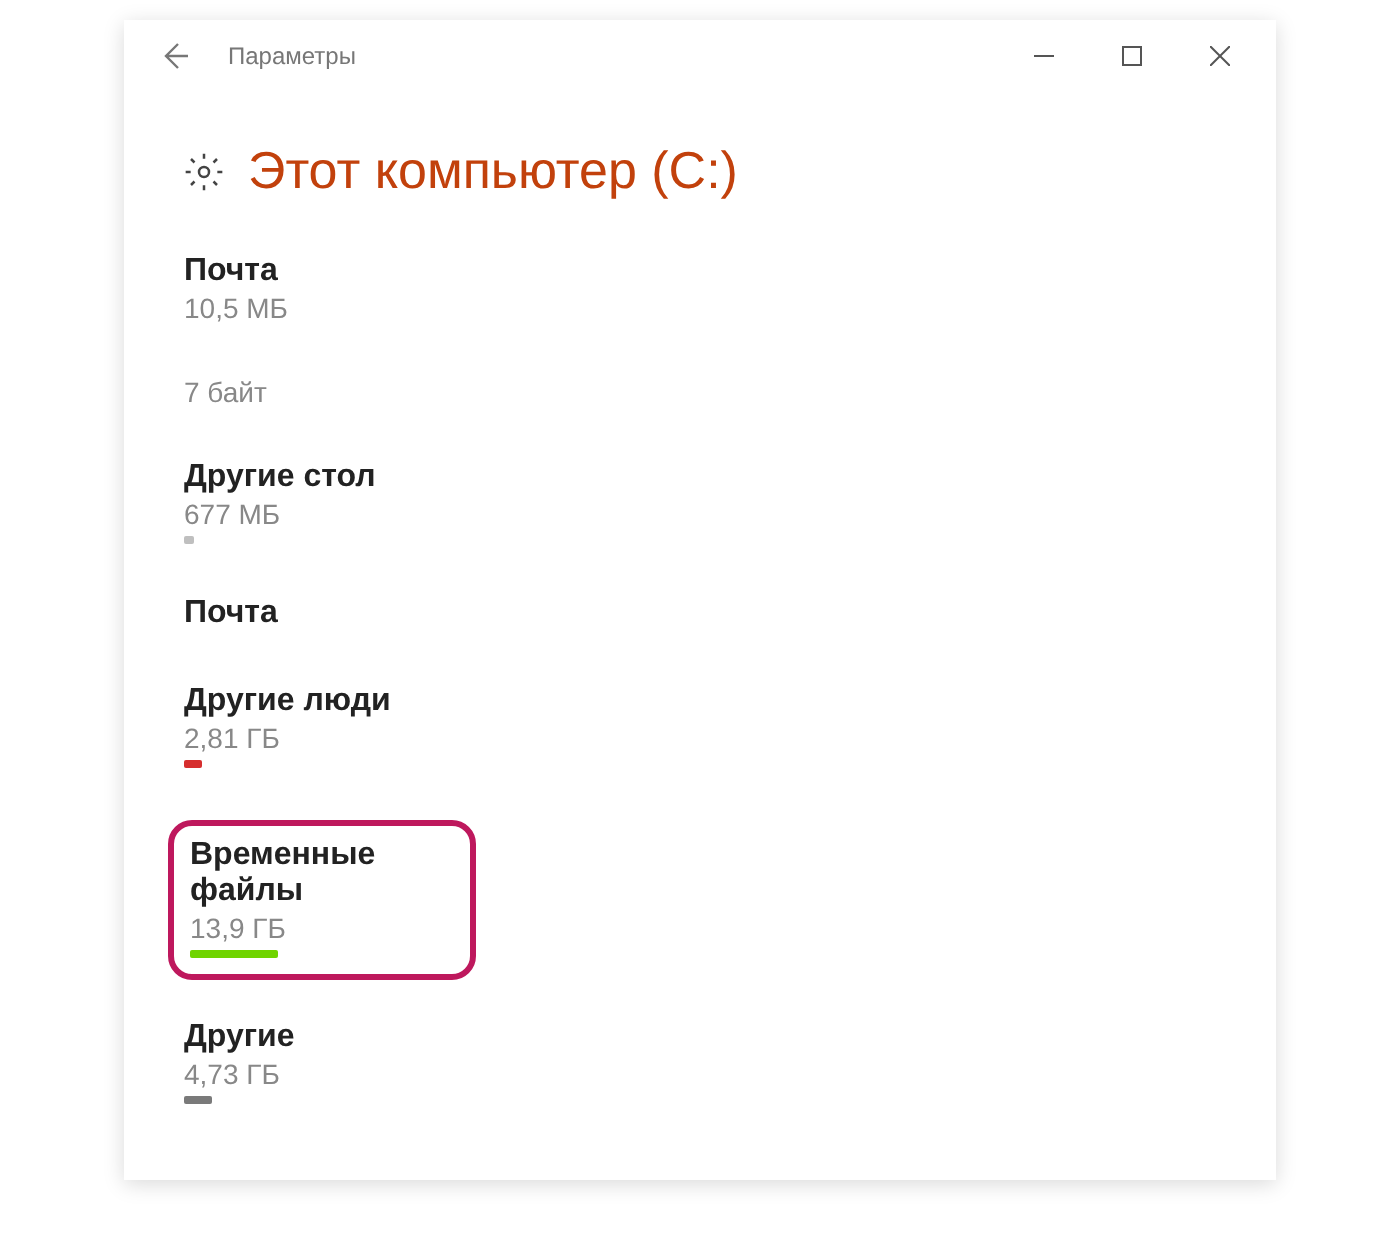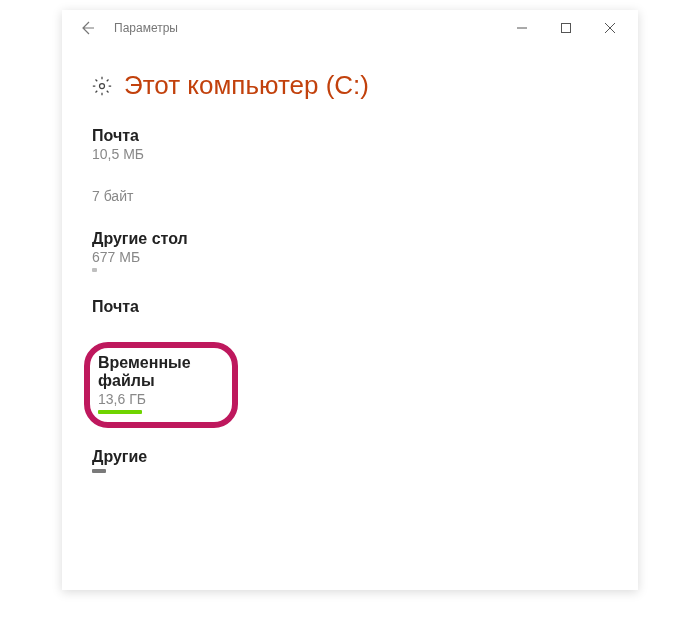--- a/index.html
+++ b/index.html
@@ -87,22 +87,22 @@
       font-size: 14px;
       color: #888;
       margin-top: 1px;
     }
     .bar {
       height: 4px;
       margin-top: 3px;
       border-radius: 1px;
     }
     .highlight-box {
-      border: 6px solid #be185d;
-      border-radius: 24px;
+      border: 3px solid #be185d;
+      border-radius: 12px;
       padding: 6px 20px 8px 8px;
       margin-left: -8px;
       width: 154px;
       margin-bottom: 20px;
     }
     .highlight-box .cat-size { color: #888; }
   </style>
 </head>
 <body>
 
@@ -157,26 +157,32 @@
     <div class="category">
       <div class="cat-name">Другие стол</div>
       <div class="cat-size">677 МБ</div>
       <div class="bar" style="background:#bfbfbf;width:5px"></div>
     </div>
 
     <div class="category">
       <div class="cat-name">Почта</div>
     </div>
 
+    <div class="category">
+      <div class="cat-name">Другие люди</div>
+      <div class="cat-size">2,81 ГБ</div>
+      <div class="bar" style="background:#d62e2e;width:9px"></div>
+    </div>
 
     <div class="highlight-box">
       <div class="cat-name">Временные файлы</div>
-      <div class="cat-size">13,6 ГБ</div>
+      <div class="cat-size">13,9 ГБ</div>
       <div class="bar" style="background:#6fd400;width:44px"></div>
     </div>
 
     <div class="category">
       <div class="cat-name">Другие</div>
+      <div class="cat-size">4,73 ГБ</div>
       <div class="bar" style="background:#7a7a7a;width:14px"></div>
     </div>
 
   </div>
 </div>
 
 </body></html>

